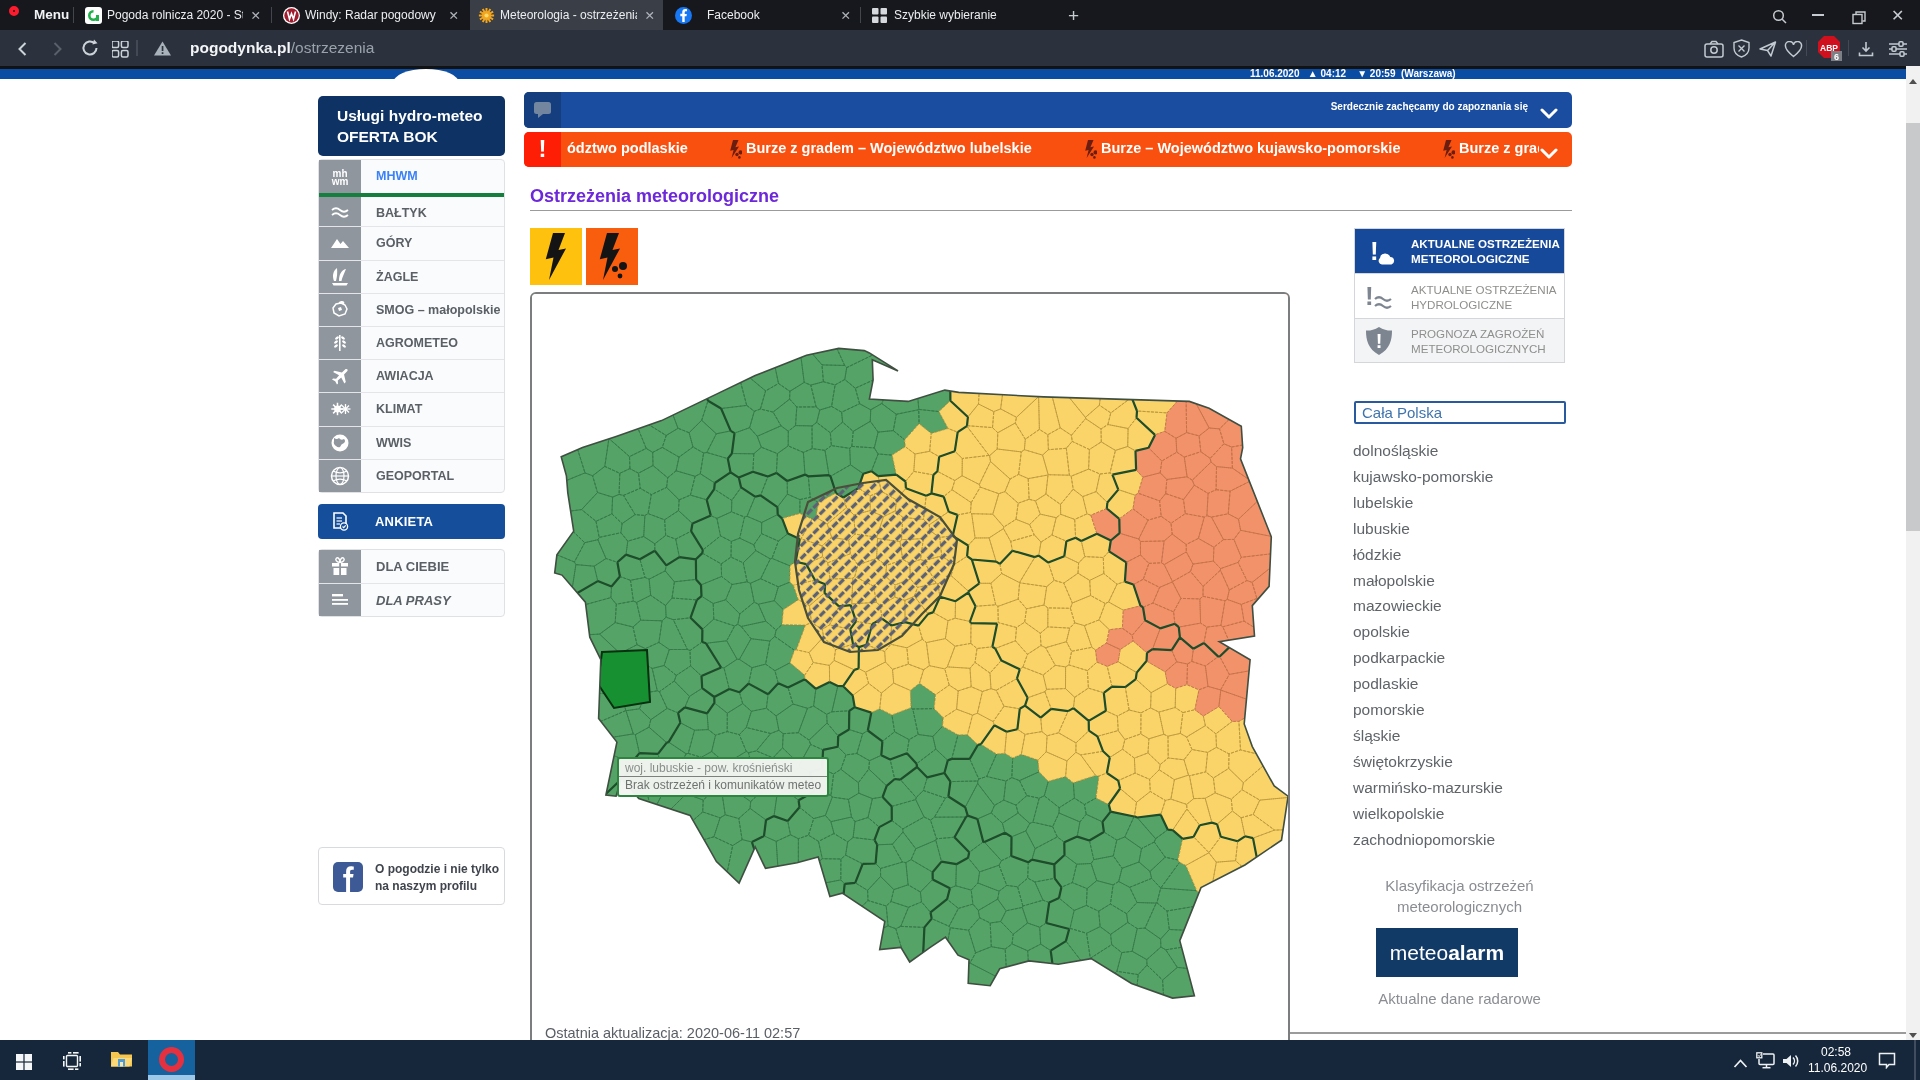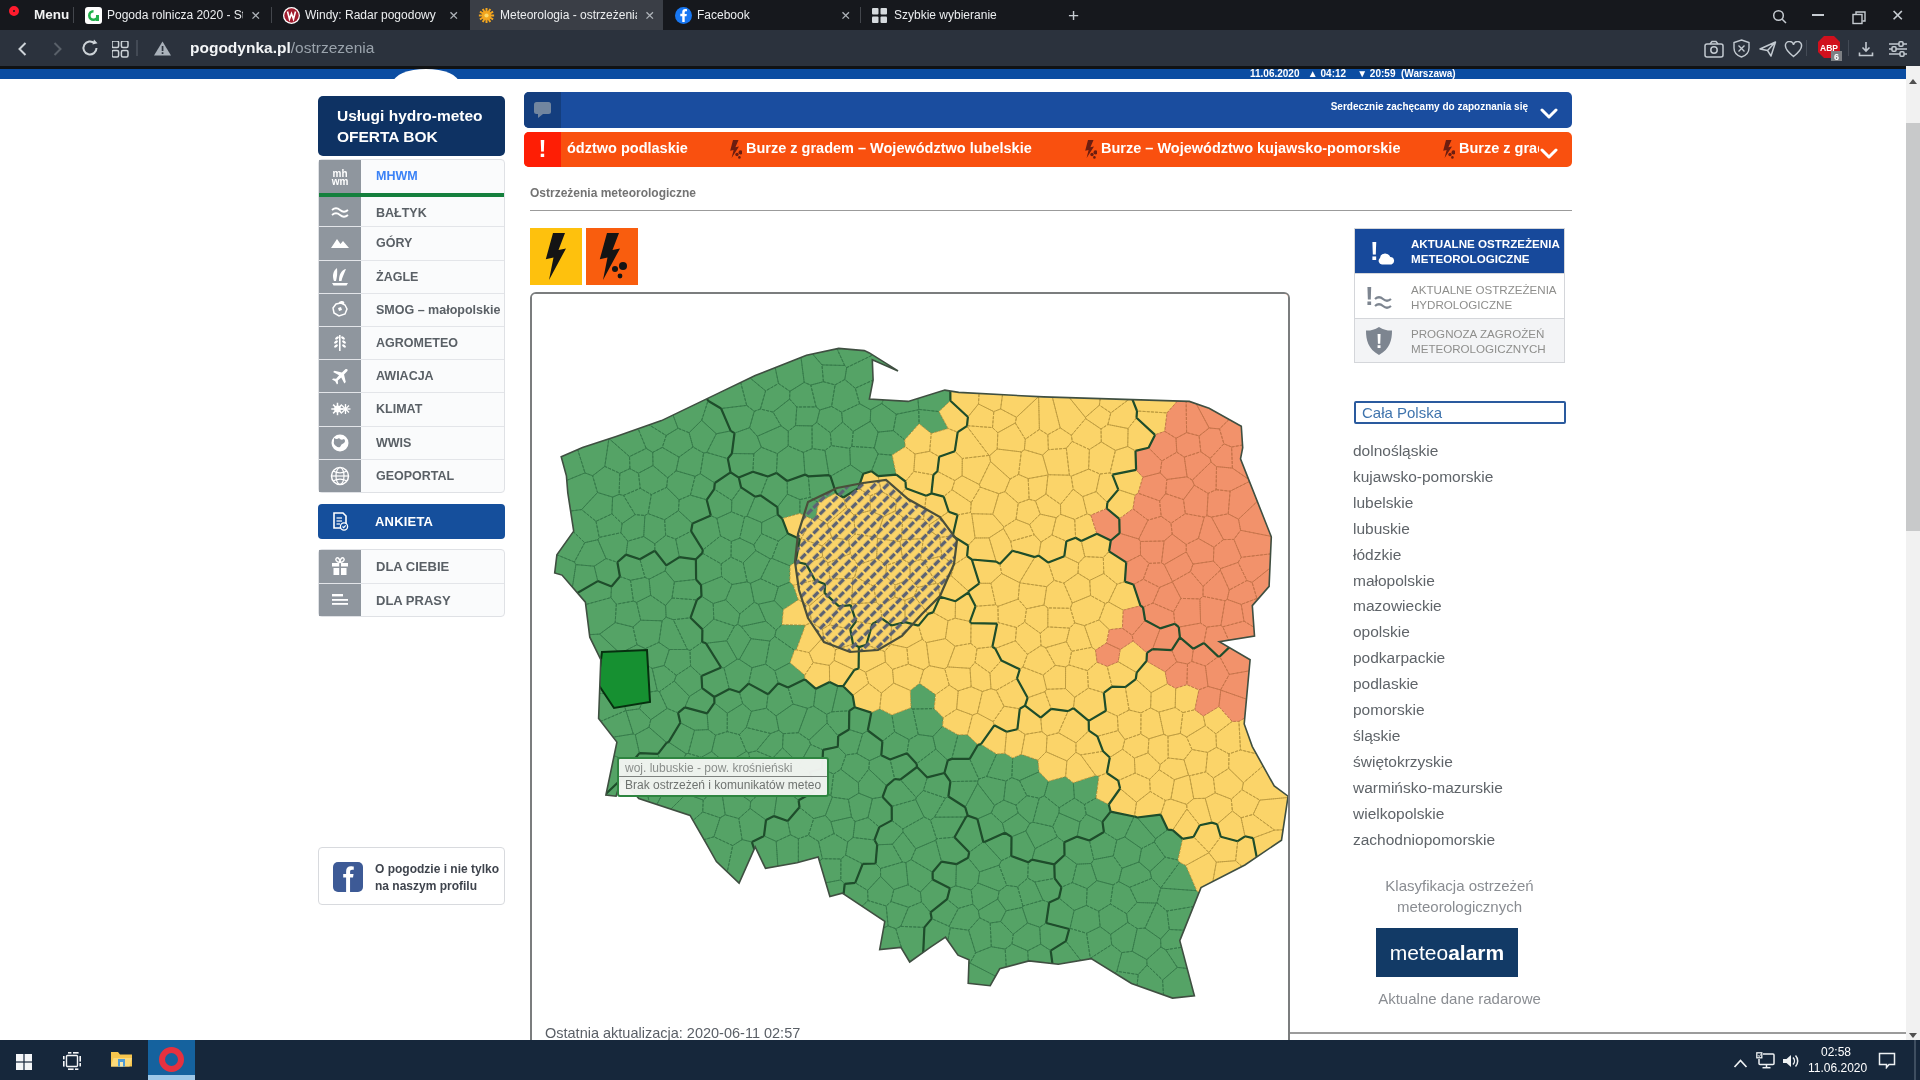--- a/index.html
+++ b/index.html
@@ -48,21 +48,21 @@
           <circle cx="8.5" cy="8.5" r="2.1" fill="#fbd96a"></circle>
         </svg></div>
       <div class="abs" style="left:30px;top:8px;right:26px;color:#eceef0;font-size:12px;white-space:nowrap;overflow:hidden">Meteorologia - ostrzeżenia</div>
       <div class="abs" style="right:8px;top:8px;color:#aeb3b9;font-size:12.5px">✕</div>
     </div>
 <div class="abs" style="left:667px;top:0;width:192px;height:30px;">
       <div class="abs" style="left:8px;top:6px"><svg class="ic" width="17" height="17" viewBox="0 0 17 17" style="" xmlns="http://www.w3.org/2000/svg">
           <rect width="17" height="17" rx="8.5" fill="#1877f2"></rect>
           <path d="M11.5 9.2 l0.35-2.3 H9.7 V5.4 c0-.63.3-1.24 1.3-1.24h1V2.2 s-.9-.16-1.77-.16 c-1.8 0-2.98 1.1-2.98 3.07 v1.74 H5.3 v2.3 h1.95 V15 h2.45 V9.2 Z" fill="#fff"></path>
         </svg></div>
-      <div class="abs" style="left:30px;top:8px;right:26px;color:#eceef0;font-size:12px;white-space:nowrap;overflow:hidden">Facebook</div>
+      <div class="abs" style="left:40px;top:8px;right:26px;color:#eceef0;font-size:12px;white-space:nowrap;overflow:hidden">Facebook</div>
       <div class="abs" style="right:8px;top:8px;color:#aeb3b9;font-size:12.5px">✕</div>
     </div>
 <div class="abs" style="left:860px;top:7px;width:1px;height:16px;background:#43464c"></div>
 <div class="abs" style="left:864px;top:0;width:196px;height:30px;">
       <div class="abs" style="left:8px;top:6px"><svg class="ic" width="15" height="15" viewBox="0 0 15 15" style="" xmlns="http://www.w3.org/2000/svg">
           <g fill="#d6dade">
             <rect width="6.5" height="6.5" rx="1"></rect>
             <rect x="8.5" width="6.5" height="6.5" rx="1"></rect>
             <rect y="8.5" width="6.5" height="6.5" rx="1"></rect>
             <rect x="8.5" y="8.5" width="6.5" height="6.5" rx="1"></rect>
@@ -268,21 +268,21 @@
 <div class="abs" style="left:318px;top:549px;width:187px;border:1px solid #dfe1e5;border-radius:4px;background:#fafbfc">
 <div style="position:relative;height:33.2px;">
       <div class="abs" style="left:0;top:0;width:42px;height:100%;background:#8f969e;text-align:center;padding-top:5px"><svg class="ic" width="22" height="22" viewBox="0 0 22 22" style="" xmlns="http://www.w3.org/2000/svg">
           <rect x="3" y="8" width="16" height="3.5" fill="#fff"></rect>
           <rect x="4.5" y="13" width="13" height="7" fill="#fff"></rect>
           <rect x="10.2" y="8" width="1.8" height="12" fill="#8f969e"></rect>
           <path d="M11 7.5 c-4-0.5-5-3-3.5-4.5 c1.5-1 3.5 1 3.5 4.5 c0-3.5 2-5.5 3.5-4.5 c1.5 1.5 0.5 4-3.5 4.5Z" fill="none" stroke="#fff" stroke-width="1.4"></path>
         </svg></div>
       <div class="abs" style="left:57px;top:9px;font-size:13px;font-weight:bold;color:#5a6066">DLA CIEBIE</div>
     </div>
-<div style="position:relative;height:33.2px;border-top:1px solid #e3e5e9;">
+<div style="position:relative;height:33.2px;border-top:1px solid #e3e5e9;font-style:italic;">
       <div class="abs" style="left:0;top:0;width:42px;height:100%;background:#8f969e;text-align:center;padding-top:5px"><svg class="ic" width="22" height="22" viewBox="0 0 22 22" style="" xmlns="http://www.w3.org/2000/svg">
           <g fill="#fff">
             <rect x="3" y="5" width="11" height="2.4"></rect>
             <rect x="3" y="10" width="16" height="1.8"></rect>
             <rect x="3" y="14" width="16" height="1.8"></rect>
           </g>
         </svg></div>
       <div class="abs" style="left:57px;top:9px;font-size:13px;font-weight:bold;color:#5a6066">DLA PRASY</div>
     </div>
 </div>
@@ -323,21 +323,21 @@
         <path d="M6 0 L11.5 0 L8.4 7.2 L12 6.4 L4.6 18 L6.6 10 L3.2 10.8 Z" fill="#6b1d10"></path>
         <circle cx="10" cy="14.5" r="1.7" fill="#6b1d10"></circle>
         <circle cx="13.6" cy="12.4" r="2.1" fill="#6b1d10"></circle>
         <circle cx="12.4" cy="17.4" r="1.3" fill="#6b1d10"></circle>
       </svg></div>
 <div class="abs" style="left:935px;top:8px;color:#fff;font-size:14.5px;font-weight:bold;width:80px;overflow:hidden;white-space:nowrap">Burze z gradi</div>
 <div class="abs" style="right:14px;top:12px"><svg class="ic" width="18" height="12" viewBox="0 0 18 12" style="" xmlns="http://www.w3.org/2000/svg">
         <path d="M2 2 L9 9 L16 2" stroke="#fff" stroke-width="3" fill="none" stroke-linecap="round" stroke-linejoin="round"></path>
       </svg></div>
 </div>
-<div class="abs" style="left:530px;top:186px;font-size:12px;font-weight:bold;color:#737373">Ostrzeżenia meteorologiczne</div>
+<div class="abs" style="left:530px;top:186px;font-size:18px;font-weight:bold;color:#6d28d9">Ostrzeżenia meteorologiczne</div>
 <div class="abs" style="left:530px;top:210px;width:1042px;height:1px;background:#9b9b9b"></div>
 <div class="abs" style="left:530px;top:228px;width:52px;height:57px;background:#fec10d"><svg class="ic" width="46" height="55" viewBox="0 0 46 55" style="margin:1px 0 0 3px" xmlns="http://www.w3.org/2000/svg">
       <path d="M20 4 L32 4 L25.5 21 L33 19.4 L16 51 L20.5 28.5 L12.8 30.2 Z" fill="#141414"></path>
     </svg></div>
 <div class="abs" style="left:586px;top:228px;width:52px;height:57px;background:#f95d0e"><svg class="ic" width="46" height="55" viewBox="0 0 46 55" style="margin:1px 0 0 3px" xmlns="http://www.w3.org/2000/svg">
       <path d="M18 4 L30 4 L23.5 21 L31 19.4 L14 51 L18.5 28.5 L10.8 30.2 Z" fill="#141414"></path>
       <circle cx="26" cy="40" r="3" fill="#141414"></circle>
       <circle cx="34" cy="37" r="4" fill="#141414"></circle>
       <circle cx="31" cy="47" r="2.4" fill="#141414"></circle>
     </svg></div>

